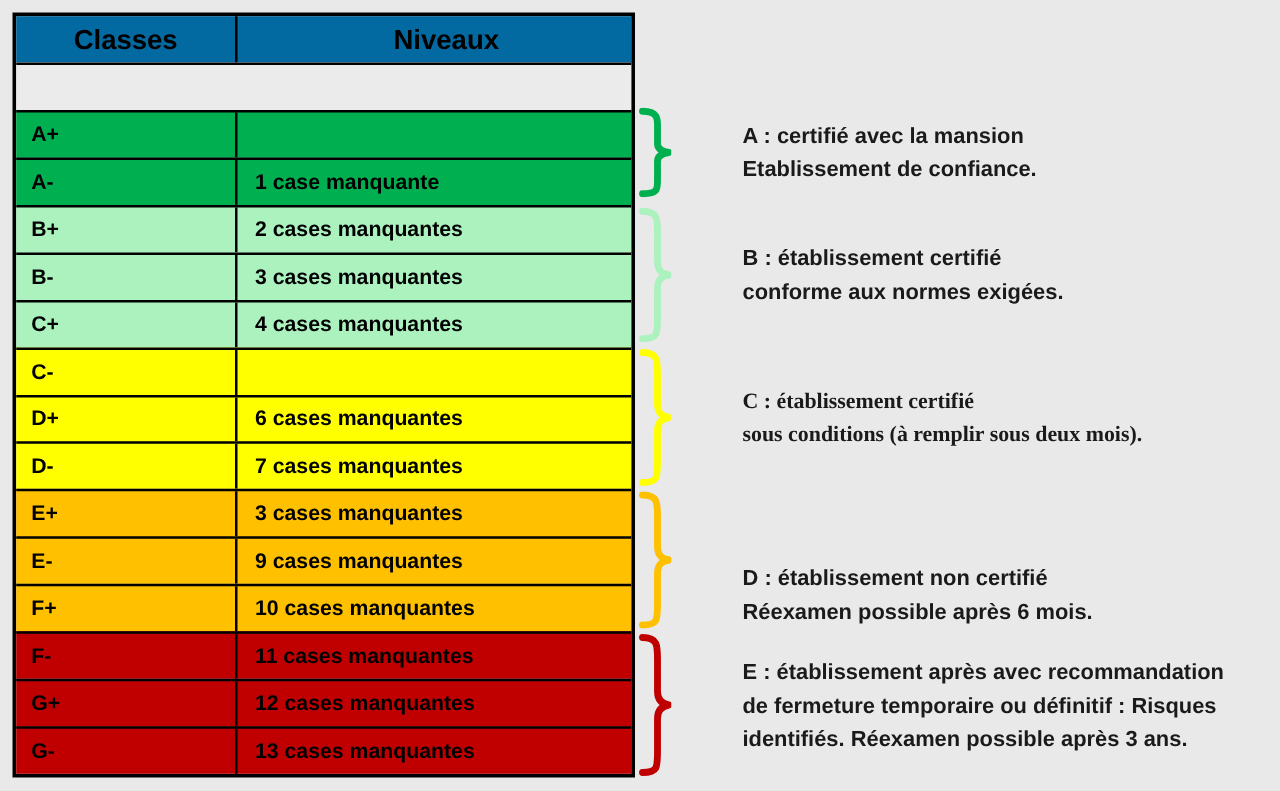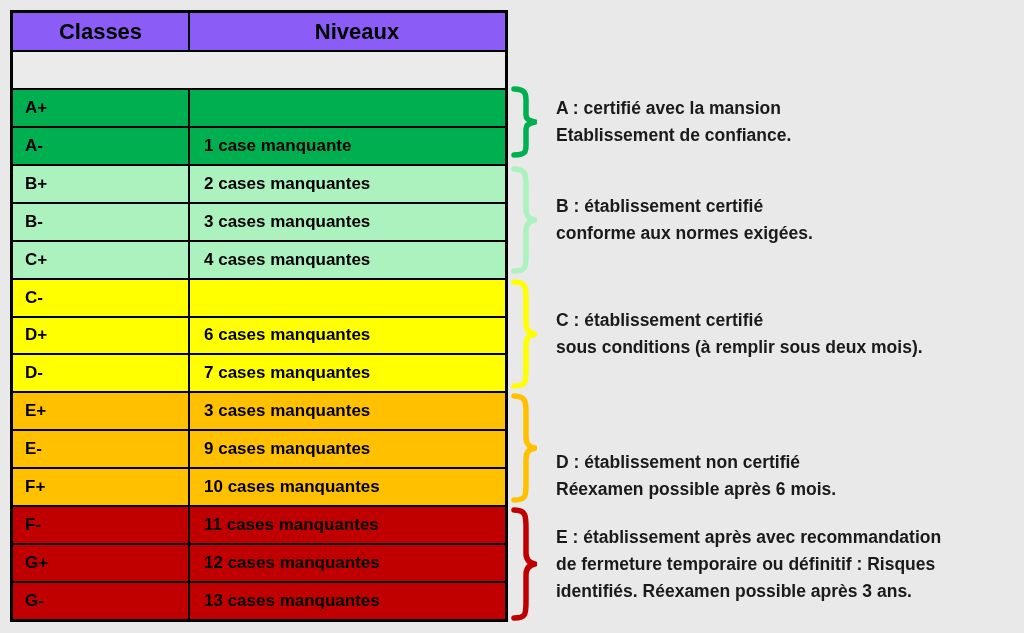--- a/index.html
+++ b/index.html
@@ -33,37 +33,37 @@
   .cell-niveau {
     flex:1; padding-left:14px;
     font-weight:700; font-size:17px; color:#000;text-align:right;
   }
   .t-row.header .cell { justify-content:center; padding-left:0; font-size:22px; font-weight:700; color:#000; }
   .t-row.spacer .cell { border-right:none; }
 
   
   .annot {
     position:absolute; left:511px;
-    display:flex; align-items:center;
+    display:flex; align-items:center;gap:38px;
   }
   .annot .brace { flex:0 0 26px; }
   .annot .atext {
     margin-left:19px;
     font-weight:700; font-size:17.5px; line-height:27px; color:#1a1a1a;
     white-space:nowrap;
   }
   svg.brace path { fill:none; stroke-width:5.5; stroke-linecap:round; stroke-linejoin:round; }
 </style>
 </head>
 <body>
 
 <div class="stage">
 
   <div class="ctable">
-    <div class="t-row header" style="background-color: #8b5cf6; gap: 19px;">
+    <div class="t-row header" style="background-color: #0369a1; gap: 19px;">
       <div class="cell cell-classe">Classes</div>
       <div class="cell cell-niveau">Niveaux</div>
     </div>
 
     <div class="t-row spacer" style="background-color: rgb(235, 235, 235);">
       <div class="cell cell-niveau"></div>
     </div>
 
     <div class="t-row" style="background-color: rgb(0, 176, 80);">
       <div class="cell cell-classe">A+</div>
@@ -134,21 +134,21 @@
   <div class="annot" style="top:166px;">
     <svg class="brace" width="26" height="108" viewBox="0 0 26 108">
       <path d="M3,3 C16,3 15,10 15,24 L15,43 C15,50 18,53 24,54 C18,55 15,58 15,65 L15,84 C15,101 16,105 3,105" style="stroke: rgb(171, 242, 191);"></path>
     </svg>
     <div class="atext">
       <div>B : établissement certifié</div>
       <div>conforme aux normes exigées.</div>
     </div>
   </div>
 
-  <div class="annot" style="top:279px;">
+  <div class="annot" style="top:279px;font-family:Liberation Serif, serif;">
     <svg class="brace" width="26" height="110" viewBox="0 0 26 110">
       <path d="M3,3 C16,3 15,10 15,24 L15,44 C15,51 18,54 24,55 C18,56 15,59 15,66 L15,86 C15,103 16,107 3,107" style="stroke: rgb(255, 255, 0);"></path>
     </svg>
     <div class="atext">
       <div>C : établissement certifié</div>
       <div>sous conditions (à remplir sous deux mois).</div>
     </div>
   </div>
 
   <div class="annot" style="top:393px;align-items:flex-end;">

